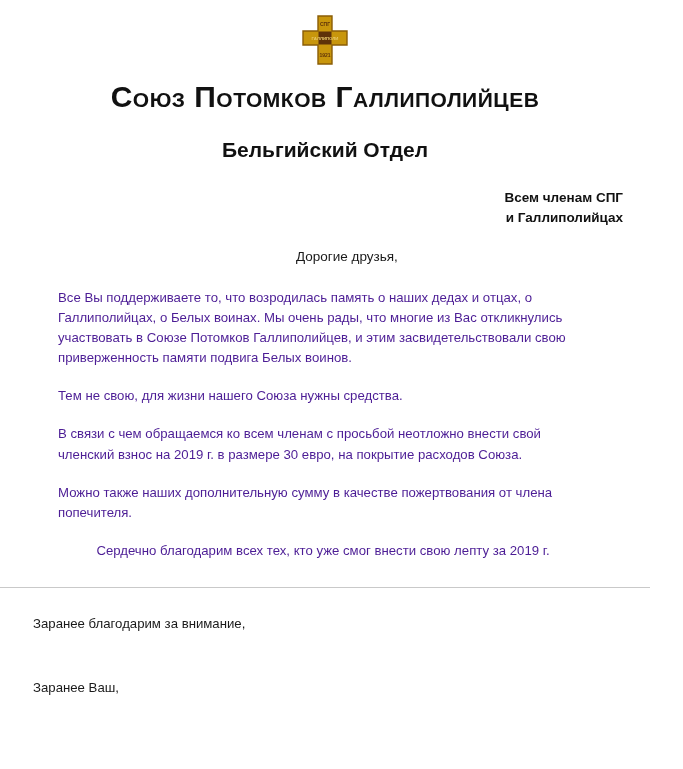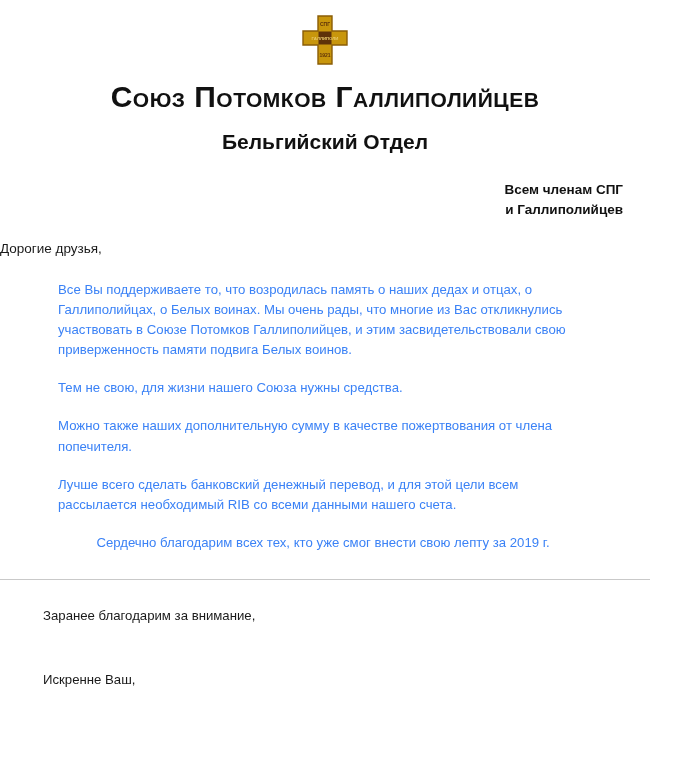--- a/index.html
+++ b/index.html
@@ -38,76 +38,77 @@
     margin: 14px 0 0 0;
     text-align: center;
     font-size: 30px;
     font-weight: bold;
     letter-spacing: 0.5px;
     color: #111;
     font-variant: small-caps;
     text-transform: none;
   }
   .org-subtitle {
-    margin: 16px 0 0 0;
+    margin: 24px 0 0 0;
     text-align: center;
     font-size: 21px;
     font-weight: bold;
     color: #111;
   }
 
   
   .addressee {
     margin-top: 26px;
     padding-right: 27px;
     text-align: right;
     font-size: 13.5px;
     font-weight: bold;
     line-height: 1.45;
     color: #111;
   }
 
   
   .salutation {
     margin-top: 22px;
+    padding-left: 296px;
     font-size: 13.5px;
     color: #1a1a1a;
   }
 
   
   .body-block {
     margin-top: 24px;
     padding: 0 62px 0 58px;
   }
   .body-block p {
     margin: 0 0 18px 0;
     font-size: 13.2px;
     line-height: 1.52;
-    color: #3b82f6;
+    color: #4c1d95;
     text-align: left;
   }
   .body-block p:last-child {
     margin-bottom: 0;
     text-align: center;
   }
 
   
   .divider {
     margin: 26px 0 0 0;
     border: none;
     border-top: 1px solid #c9c9c9;
     width: 100%;
   }
 
   
   .closing {
     padding: 0 40px 0 33px;
   }
   .closing p {
-    margin: 10px;
+    margin: 0;
     font-size: 13.2px;
     line-height: 1.5;
     color: #1a1a1a;
   }
   .closing .thanks { margin-top: 26px; }
   .closing .yours  { margin-top: 44px; }
 </style>
 </head>
 <body>
 
@@ -125,34 +126,34 @@
         <text x="24" y="43" font-family="Liberation Sans, sans-serif" font-size="5" fill="#5e3209" text-anchor="middle" font-weight="bold">1921</text>
       </svg>
     </div>
   </div>
 
   <h1 class="org-title">Союз Потомков Галлиполийцев</h1>
   <h2 class="org-subtitle">Бельгийский Отдел</h2>
 
   <div class="addressee">
     <div>Всем членам СПГ</div>
-    <div>и Галлиполийцев</div>
+    <div>и Галлиполийцах</div>
   </div>
 
   <div class="salutation">Дорогие друзья,</div>
 
   <div class="body-block">
     <p>Все Вы поддерживаете то, что возродилась память о наших дедах и отцах, о Галлиполийцах, о Белых воинах. Мы очень рады, что многие из Вас откликнулись участвовать в Союзе Потомков Галлиполийцев, и этим засвидетельствовали свою приверженность памяти подвига Белых воинов.</p>
     <p>Тем не свою, для жизни нашего Союза нужны средства.</p>
+    <p>В связи с чем обращаемся ко всем членам с просьбой неотложно внести свой членский взнос на 2019 г. в размере 30 евро, на покрытие расходов Союза.</p>
     <p>Можно также наших дополнительную сумму в качестве пожертвования от члена попечителя.</p>
-    <p>Лучше всего сделать банковский денежный перевод, и для этой цели всем рассылается необходимый RIB со всеми данными нашего счета.</p>
     <p>Сердечно благодарим всех тех, кто уже смог внести свою лепту за 2019 г.</p>
   </div>
 
   <hr class="divider">
 
   <div class="closing">
     <p class="thanks">Заранее благодарим за внимание,</p>
-    <p class="yours">Искренне Ваш,</p>
+    <p class="yours">Заранее Ваш,</p>
 
   </div>
 
 </div>
 
 </body></html>

